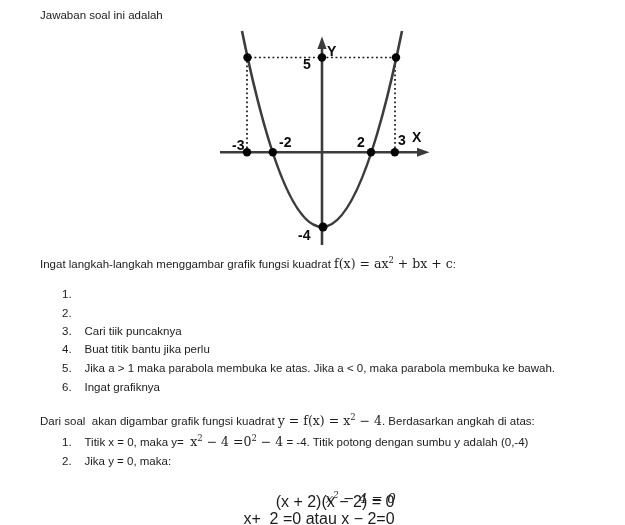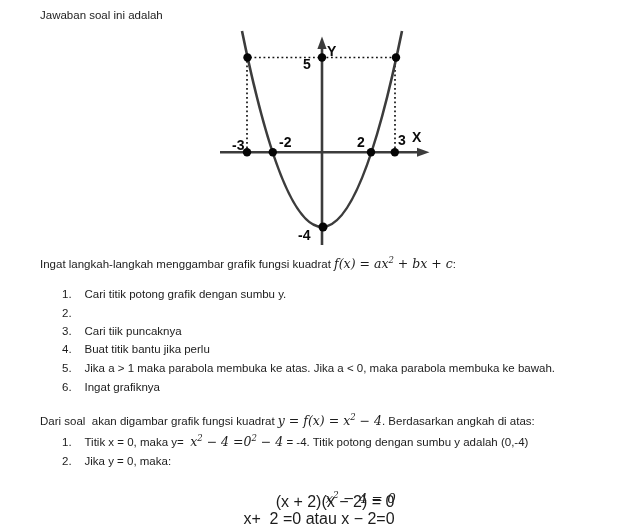--- a/index.html
+++ b/index.html
@@ -3,21 +3,21 @@
 <meta charset="utf-8">
 <style>
   html,body{margin:0;padding:0;background:#fff;}
   .canvas{
     position:relative;width:575px;height:525px;background:#ffffff;overflow:hidden;
     font-family:"Liberation Sans",sans-serif;color:#1c1c1c;
   }
   .txt{font-size:11.5px;line-height:14px;}
   .pre{white-space:pre-wrap;}
   .abs{position:absolute;}
-  .m{font-family:"DejaVu Serif",serif;font-style:italic;font-size:12.5px;}
+  .m{font-family:"DejaVu Serif",serif;font-size:12.5px;}
   .m sup{font-size:8.5px;line-height:0;}
   .row{position:absolute;left:62px;display:flex;font-size:11.5px;line-height:14px;}
   .row .num{width:22.5px;flex:0 0 22.5px;}
   .center{position:absolute;transform:translateX(-50%);white-space:pre;}
   .eq-serif{font-family:"DejaVu Serif",serif;font-style:italic;font-size:13.5px;}
   .eq-serif sup{font-size:9px;line-height:0;}
   .eq-sans{font-size:16px;}
   svg text{font-family:"Liberation Sans",sans-serif;font-weight:bold;fill:#0a0a0a;}
 </style>
 </head>
@@ -64,21 +64,20 @@
     <text x="398" y="145" font-size="14">3</text>
     <text x="298" y="240" font-size="14">-4</text>
   </svg>
 
   <div class="abs txt" style="left:40px;top:257px;">
     <span class="pre">Ingat langkah-langkah menggambar grafik fungsi kuadrat </span><span class="m"><span class="pre">f(x) = ax</span><sup>2</sup><span class="pre"> + bx + c</span></span><span class="pre">:</span>
   </div>
 
   <div class="row" style="top:287px;">
     <span class="num">1.</span>
-    <span class="pre">Cari titik potong grafik dengan sumbu y.</span>
   </div>
   <div class="row" style="top:306px;">
     <span class="num">2.</span>
   </div>
   <div class="row" style="top:324px;">
     <span class="num">3.</span>
     <span class="pre">Cari tiik puncaknya</span>
   </div>
   <div class="row" style="top:342px;">
     <span class="num">4.</span>

